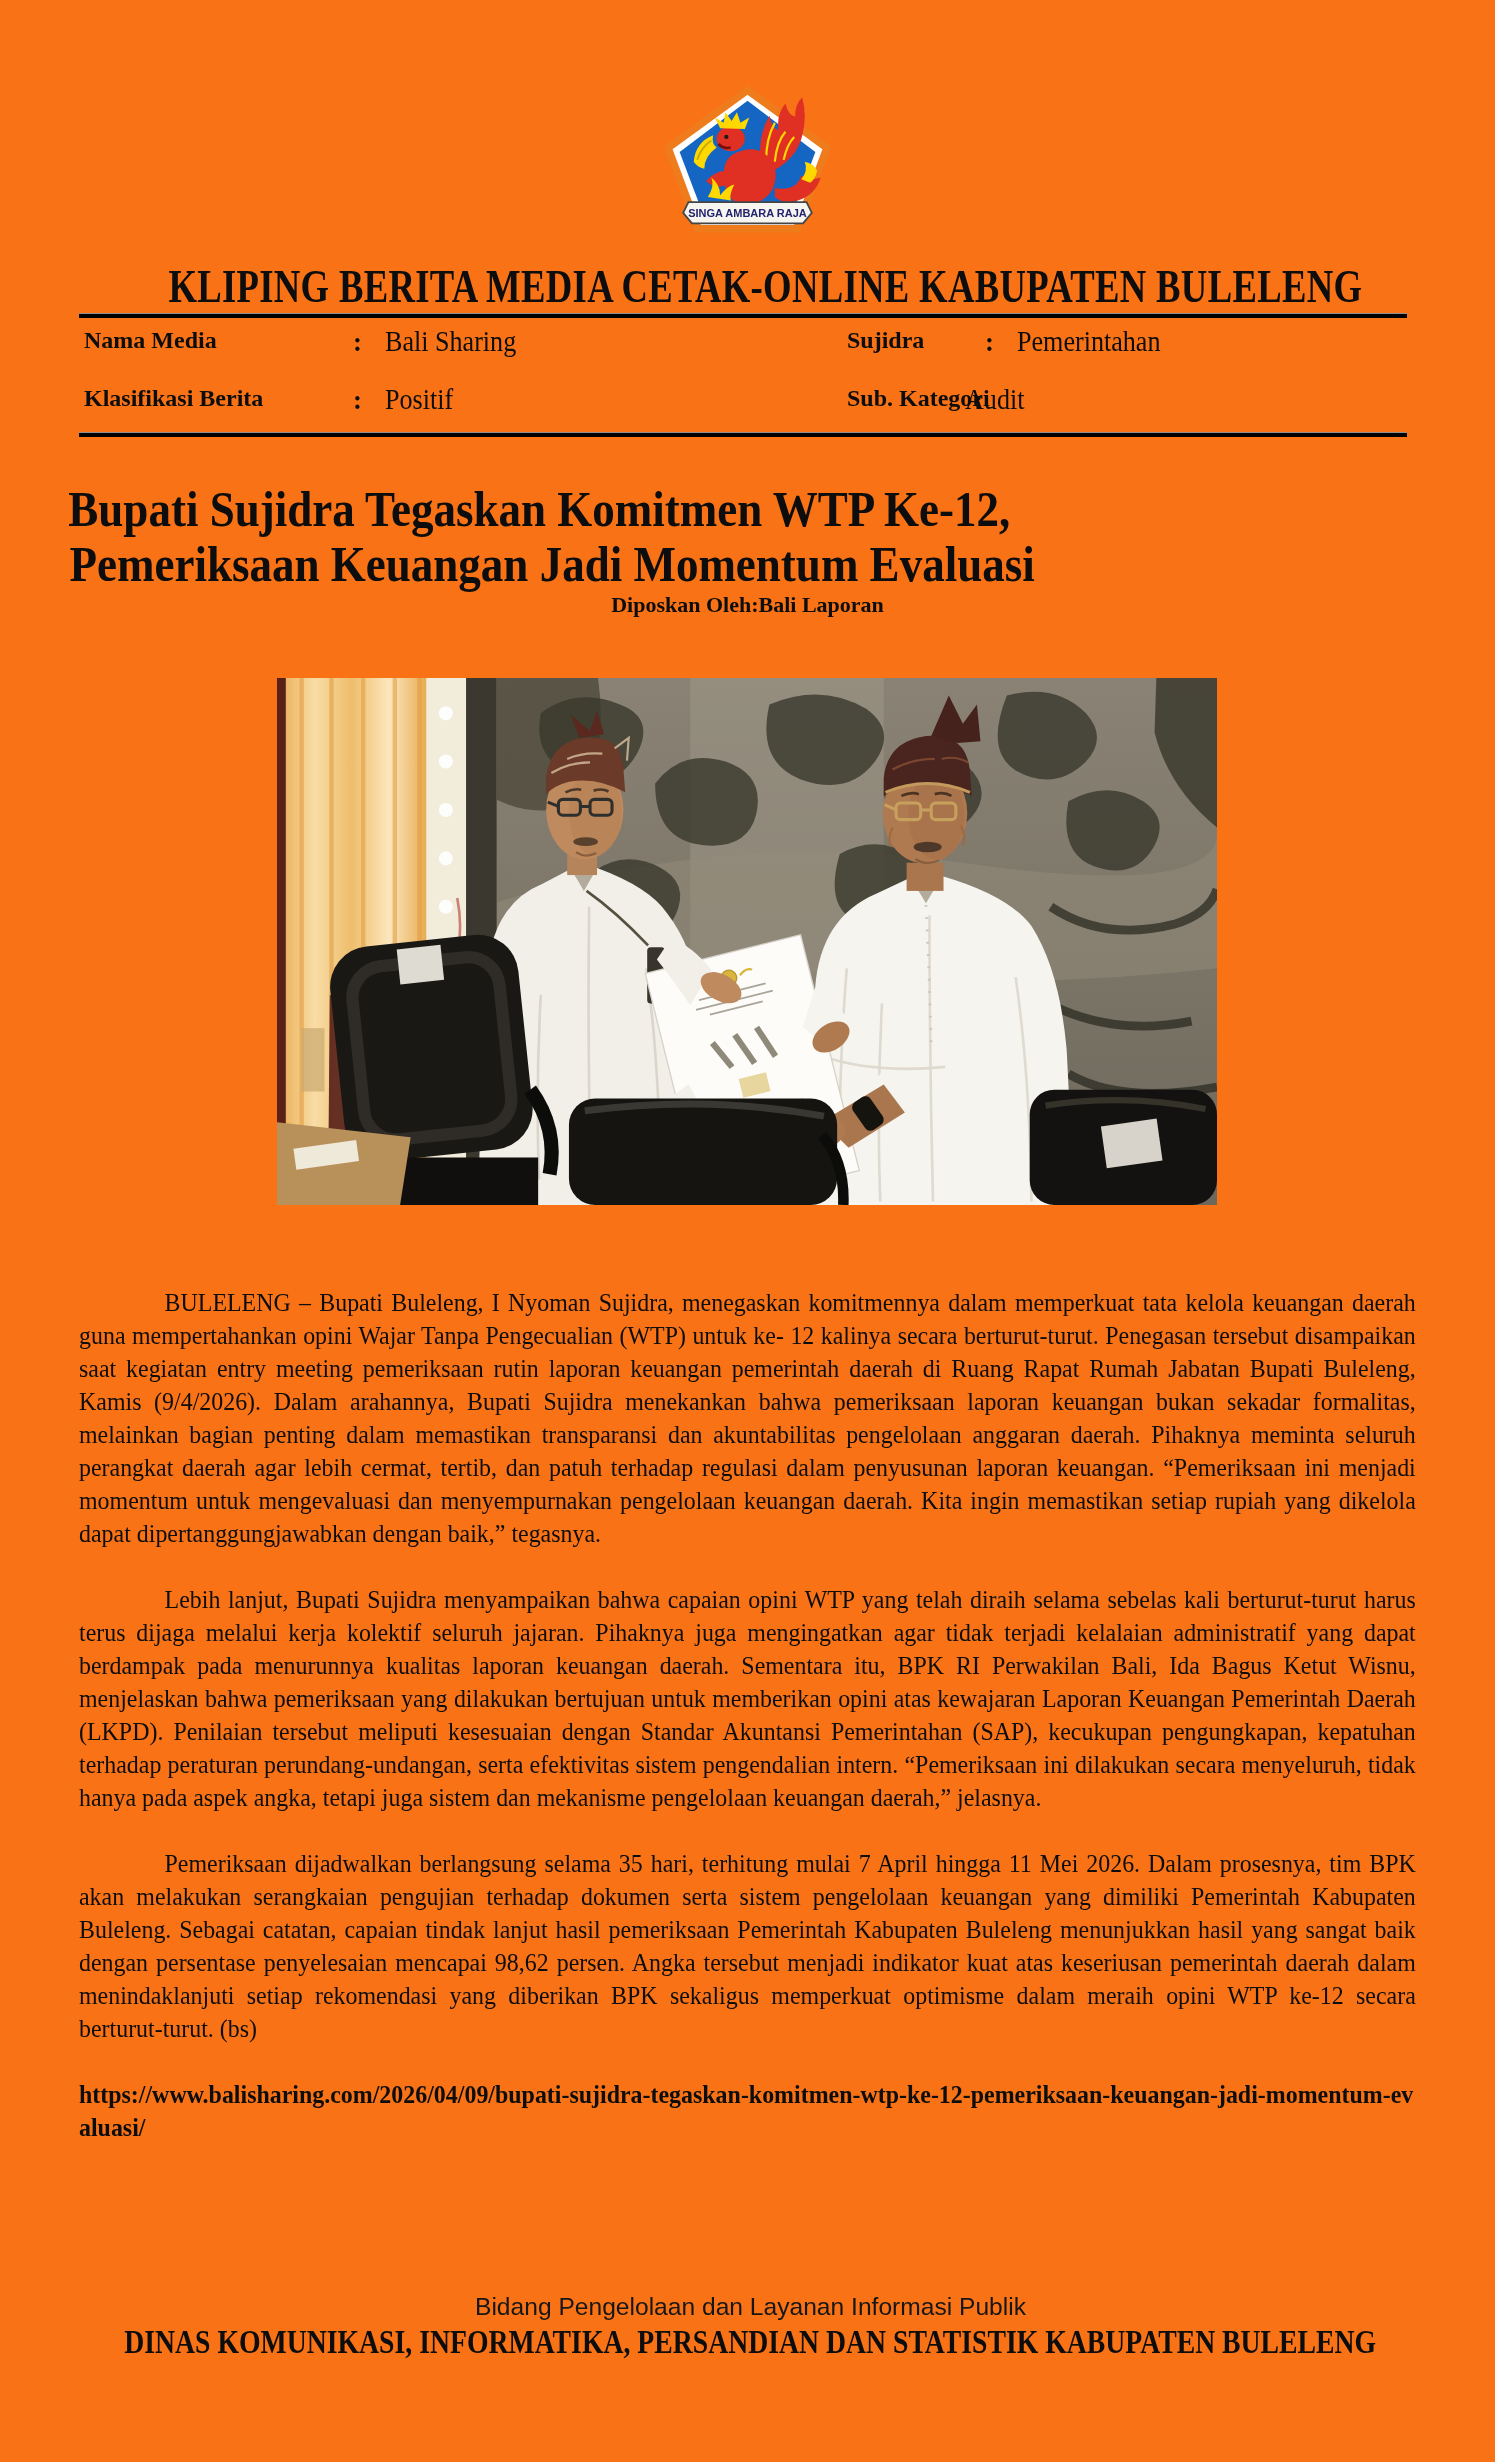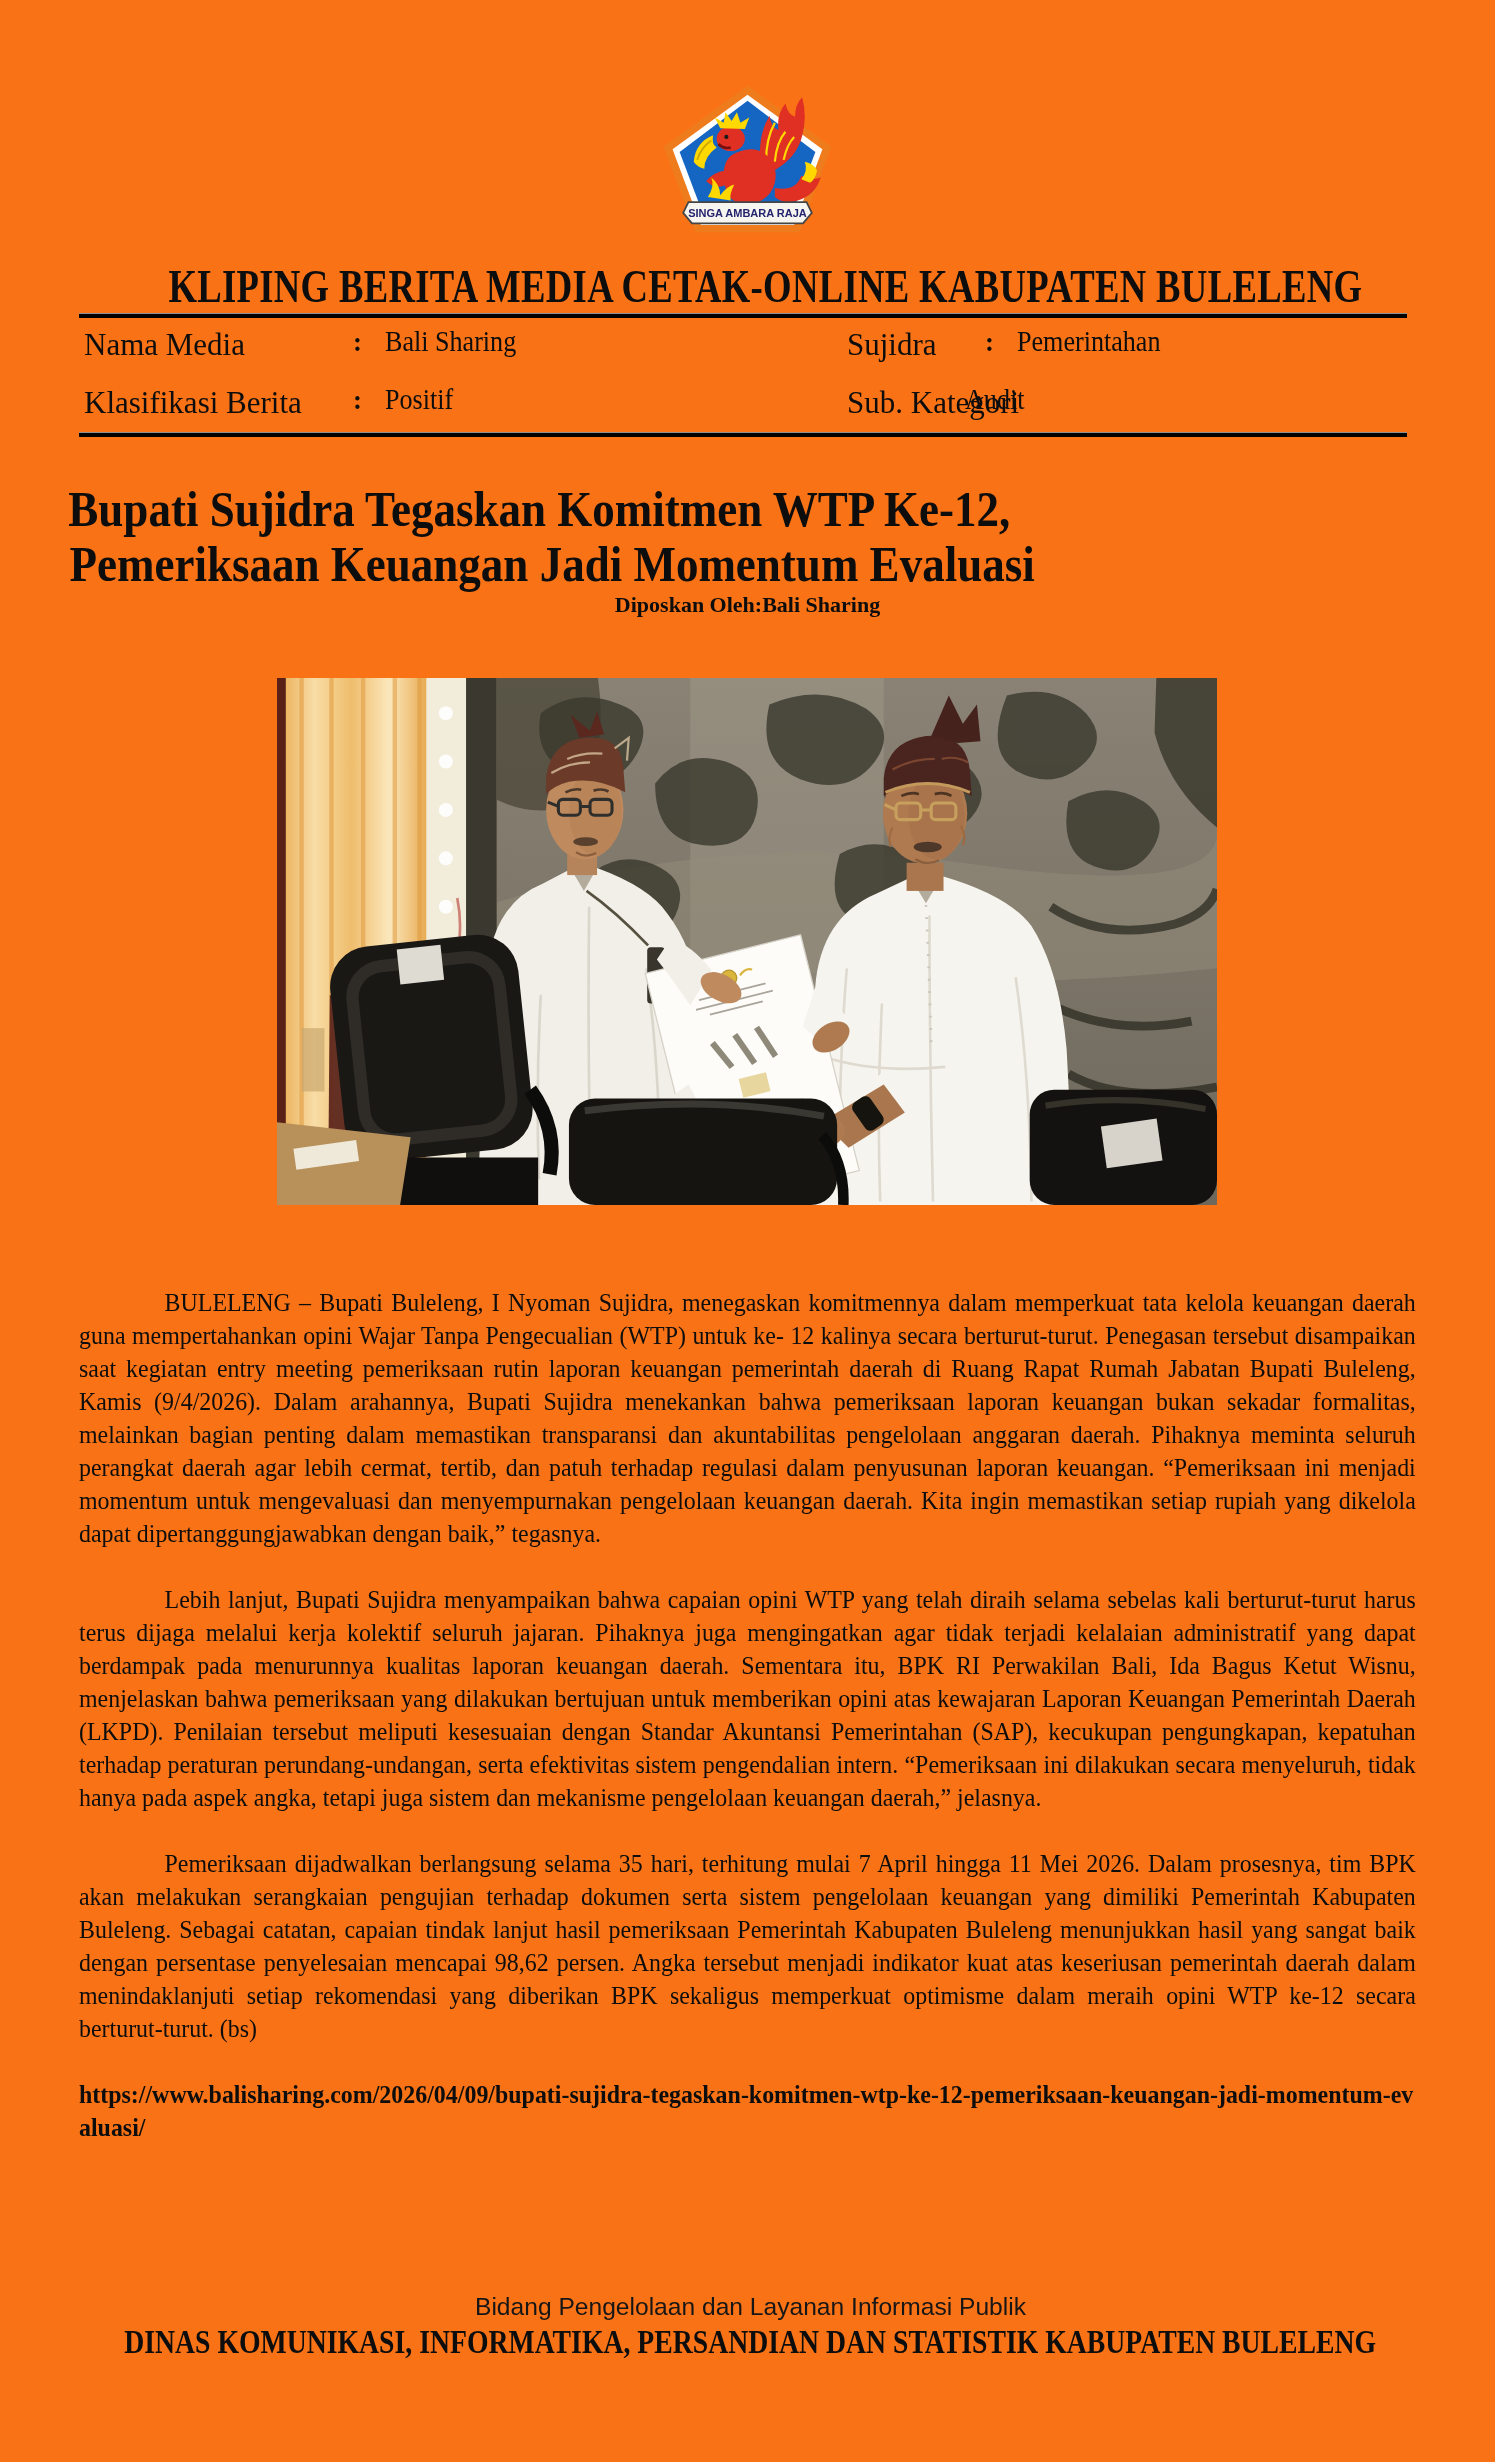--- a/index.html
+++ b/index.html
@@ -8,21 +8,21 @@
   .cx{display:inline-block;transform-origin:50% 50%;}
   .cx78{transform:scaleX(.78);}
   .cx84{transform:scaleX(.84);}
   .cxL{display:inline-block;transform-origin:0 50%;transform:scaleX(.90);}
   .logo{position:absolute;left:662px;top:84px;width:171px;height:150px;}
   .htitle{position:absolute;left:0;top:259px;width:100%;text-align:right;
           font-weight:700;font-size:47px;letter-spacing:0.4px;white-space:nowrap;}
   .rule{position:absolute;left:79px;width:1328px;background:#000;border-top:1.8px solid #8f8f8f;}
   .r1{top:313px;height:4.4px;}
   .r2{top:432px;height:3.5px;}
-  .mlabel{position:absolute;font-weight:400;font-size:31px;white-space:nowrap;}
+  .mlabel{position:absolute;font-weight:700;font-size:24px;white-space:nowrap;}
   .mcolon{position:absolute;font-weight:700;font-size:27px;}
   .mvalue{position:absolute;font-size:29px;white-space:nowrap;}
   .atitle{position:absolute;left:16px;width:100%;text-align:left;font-weight:700;
           font-size:50px;white-space:nowrap;}
   .atitle .cx{transform:scaleX(.90);}
   .byline{position:absolute;left:0;top:592px;width:100%;text-align:center;
           font-weight:700;font-size:22px;}
   .photo{position:absolute;left:277px;top:678px;width:940px;height:527px;filter:blur(0.4px);}
   .photo svg{display:block;width:100%;height:100%;}
   .content{position:absolute;left:79px;top:1286px;width:1453px;
@@ -90,21 +90,21 @@
   <div class="mvalue" style="left:1017px;top:325px"><span class="cxL">Pemerintahan</span></div>
 
   <div class="mlabel" style="left:847px;top:385px">Sub. Kategori</div>
   <div class="mcolon" style="left:974px;top:385px">:</div>
   <div class="mvalue" style="left:965px;top:383px"><span class="cxL">Audit</span></div>
 
   <div class="rule r2"></div>
 
   <div class="atitle" style="top:480px"><span class="cx">Bupati Sujidra Tegaskan Komitmen WTP Ke-12,</span></div>
   <div class="atitle" style="top:535px"><span class="cx">Pemeriksaan Keuangan Jadi Momentum Evaluasi</span></div>
-  <div class="byline">Diposkan Oleh:Bali Sharing</div>
+  <div class="byline">Diposkan Oleh:Bali Laporan</div>
 
   <div class="photo">
     <svg viewBox="0 0 1069 599" preserveAspectRatio="none">
       <defs>
         <linearGradient id="wallg" x1="0" y1="0" x2="0" y2="1">
           <stop offset="0" stop-color="#8a8375"></stop>
             <stop offset="1" stop-color="#6e685c"></stop>
         </linearGradient>
         <linearGradient id="curt" x1="0" y1="0" x2="1" y2="0">
           <stop offset="0" stop-color="#e9a94e"></stop>

